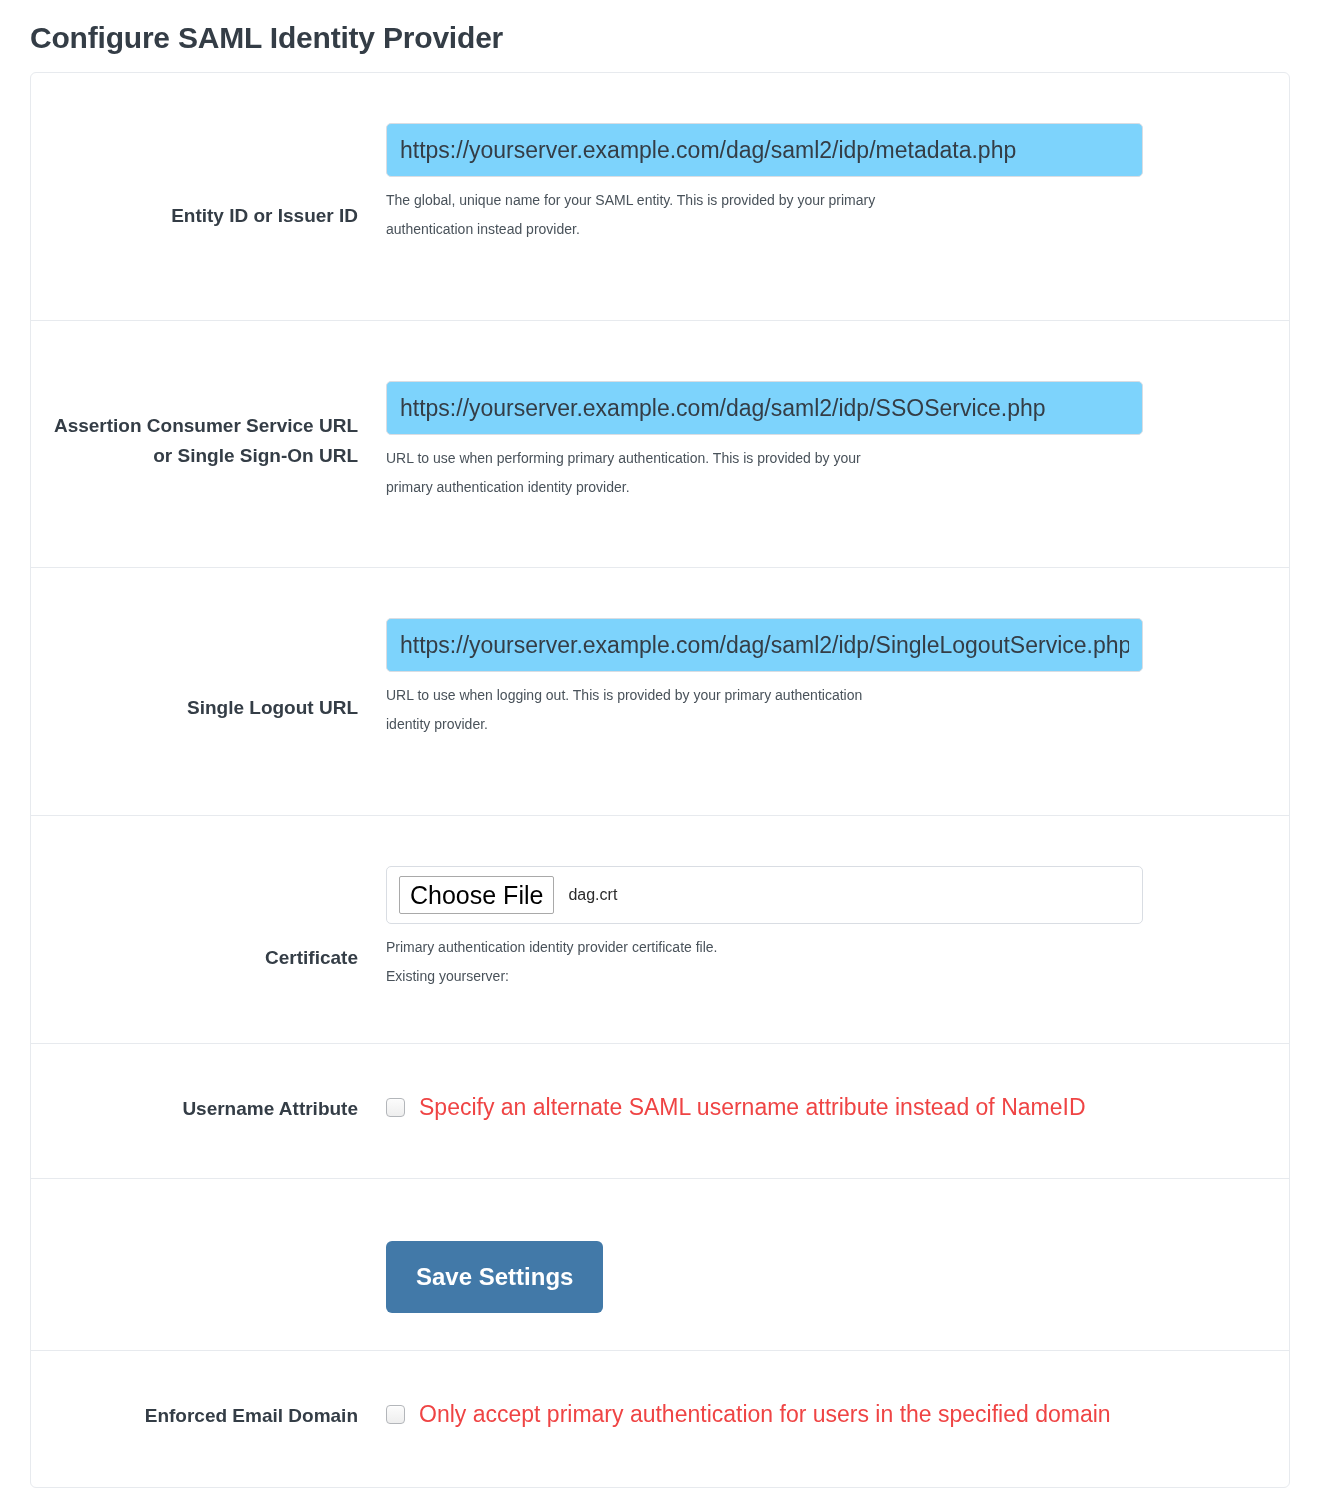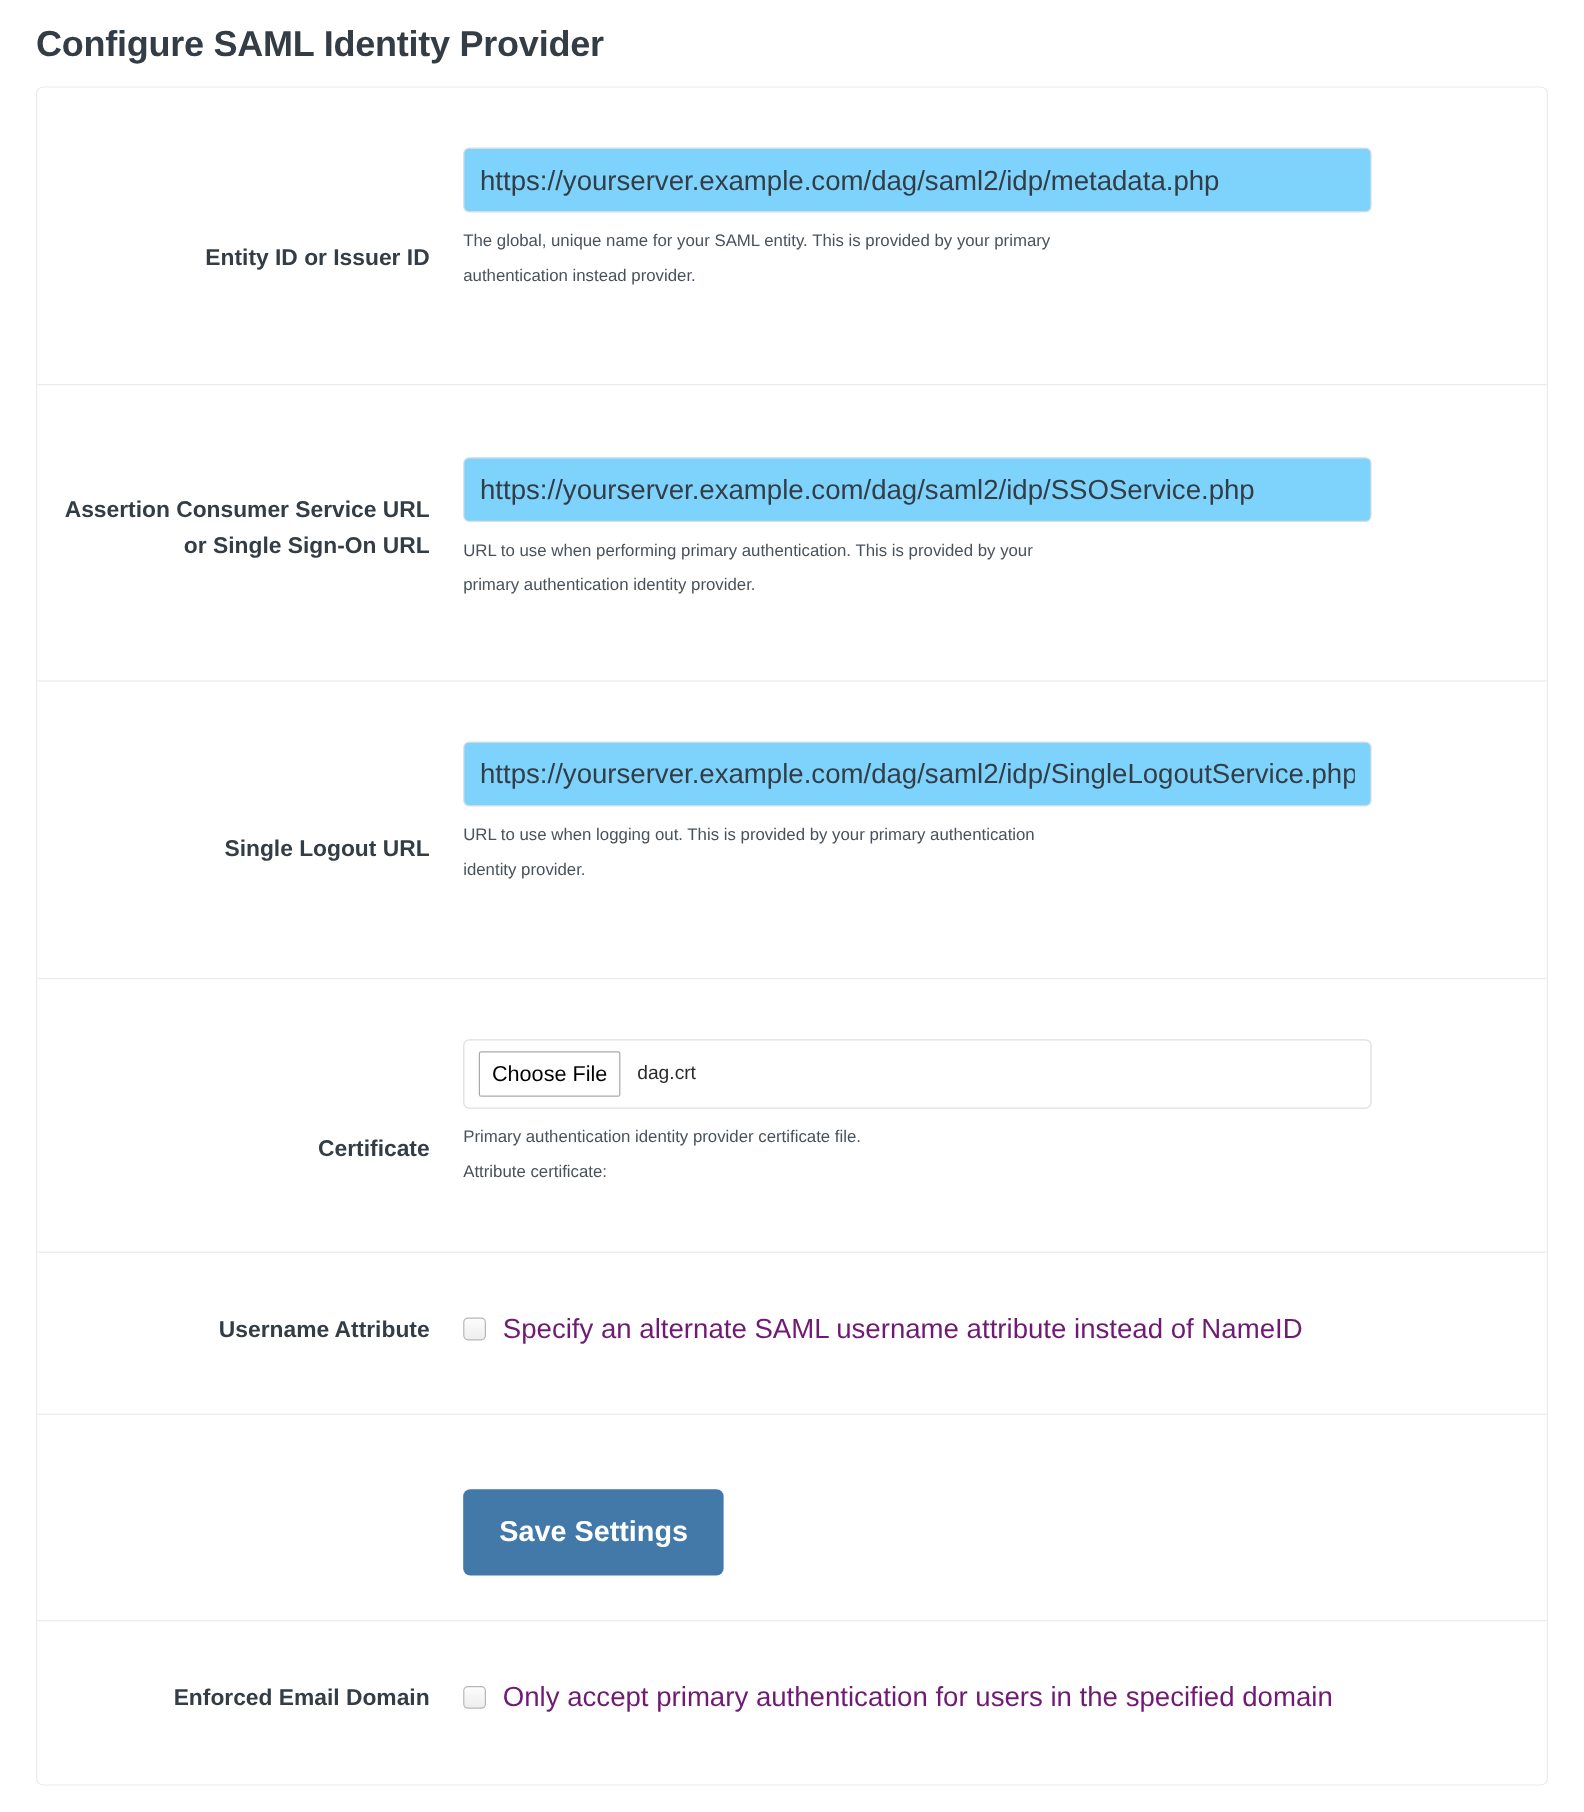--- a/index.html
+++ b/index.html
@@ -128,21 +128,21 @@
     display: flex;
     align-items: center;
     padding: 0 12px;
   }
   .choose-file-btn {
     display: inline-block;
     border: 1px solid #a9a9a9;
     background: #ffffff;
     border-radius: 2px;
     font-family: "Liberation Sans", sans-serif;
-    font-size: 18px;
+    font-size: 25px;
     line-height: 34px;
     color: #000000;
     padding: 1px 10px;
     cursor: default;
   }
   .file-name {
     margin-left: 14px;
     font-size: 16px;
     color: #2b2b2b;
   }
@@ -157,21 +157,21 @@
     flex: 0 0 19px;
     border: 1px solid #b3b6ba;
     border-radius: 4px;
     background: linear-gradient(#fcfcfc, #eeeeee);
     box-shadow: 0 1px 0 rgba(255,255,255,0.7) inset;
     margin-right: 14px;
   }
   .cbox-label {
     font-size: 23px;
     line-height: 30px;
-    color: #701a75;
+    color: #ef4444;
   }
 
   .save-btn {
     display: inline-block;
     background: #4279a8;
     color: #ffffff;
     border: none;
     border-radius: 6px;
     font-family: "Liberation Sans", sans-serif;
     font-weight: bold;
@@ -225,21 +225,21 @@
 
     <div class="form-row r-cert">
       <div class="row-label">Certificate</div>
       <div class="row-control">
         <div class="file-field">
           <span class="choose-file-btn">Choose File</span>
           <span class="file-name">dag.crt</span>
         </div>
         <div class="help-text">
           <span>Primary authentication identity provider certificate file.</span>
-          <span class="line2">Attribute certificate:</span>
+          <span class="line2">Existing yourserver:</span>
         </div>
       </div>
     </div>
 
     <div class="form-row r-username">
       <div class="row-label">Username Attribute</div>
       <div class="row-control">
         <label class="checkbox-line">
           <span class="cbox"></span>
           <span class="cbox-label">Specify an alternate SAML username attribute instead of NameID</span>

